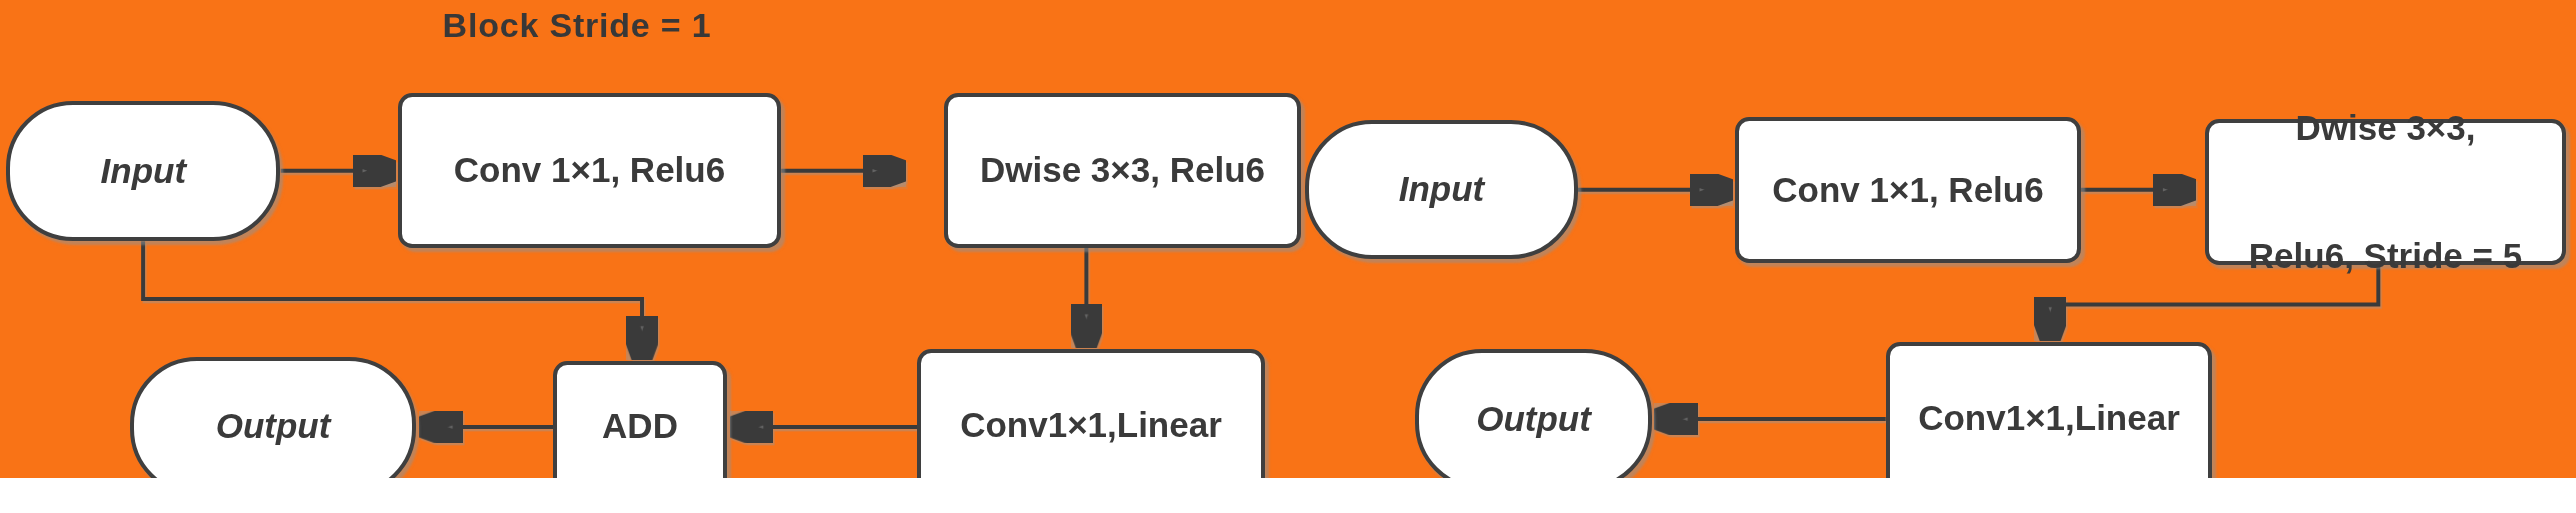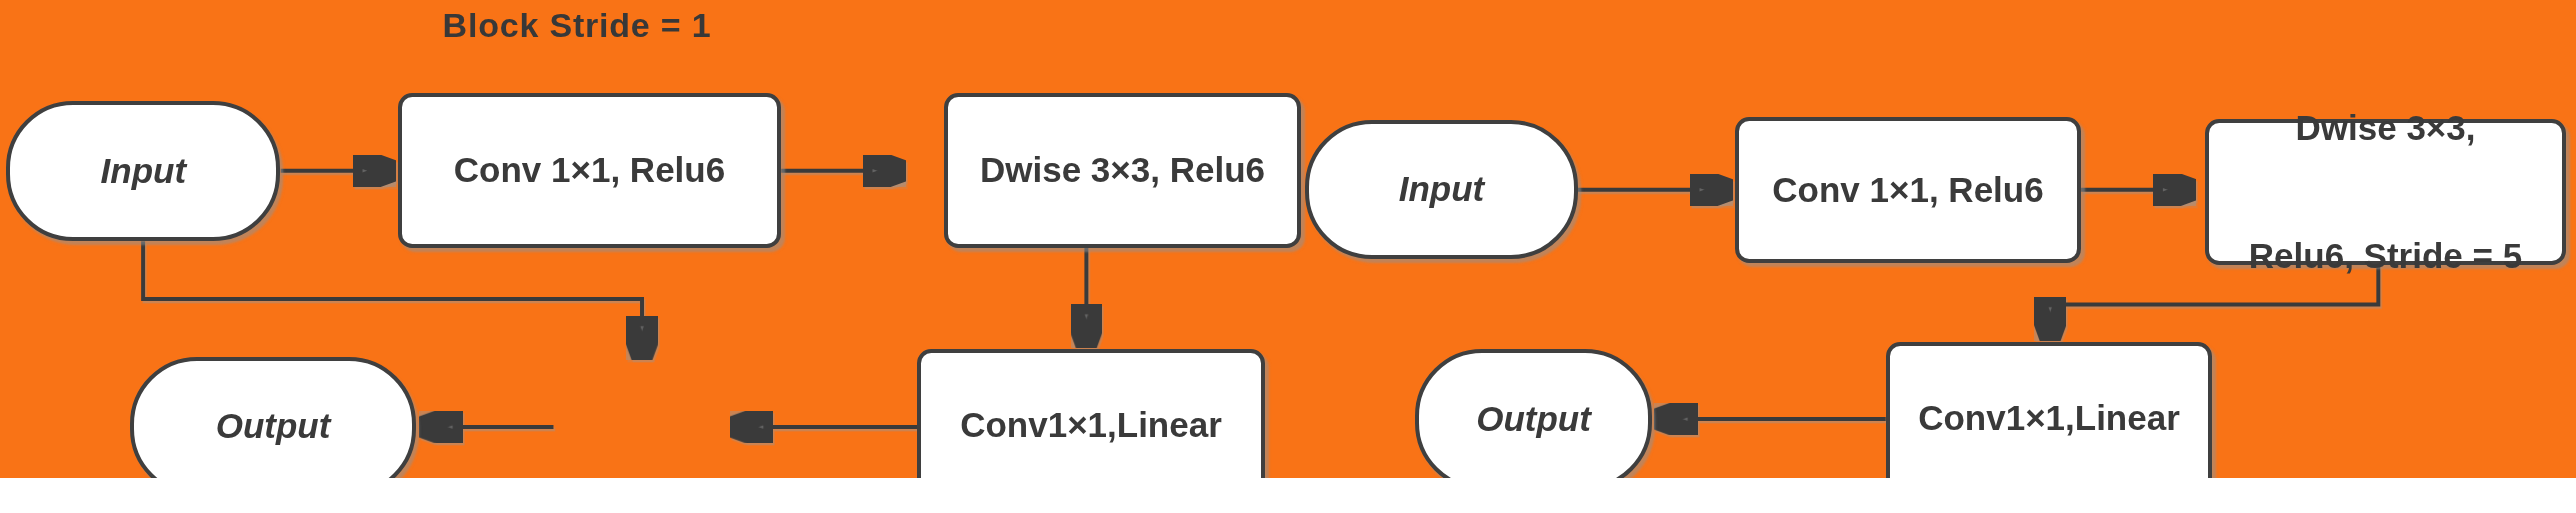--- a/index.html
+++ b/index.html
@@ -90,20 +90,23 @@
   </div>
 
   <div class="node rect" style="left:944px; top:93px; width:357px; height:155px;">
     <span>Dwise 3×3, Relu6</span>
   </div>
 
   <div class="node rect" style="left:917px; top:349px; width:348px; height:153px;">
     <span>Conv1×1,Linear</span>
   </div>
 
+  <div class="node rect" style="left:553px; top:361px; width:174px; height:131px;">
+    <span>ADD</span>
+  </div>
 
   <div class="node stadium" style="left:130px; top:357px; width:286px; height:139px;">
     <span>Output</span>
   </div>
 
 
   <div class="node stadium" style="left:1305px; top:120px; width:273px; height:139px;">
     <span>Input</span>
   </div>
 

